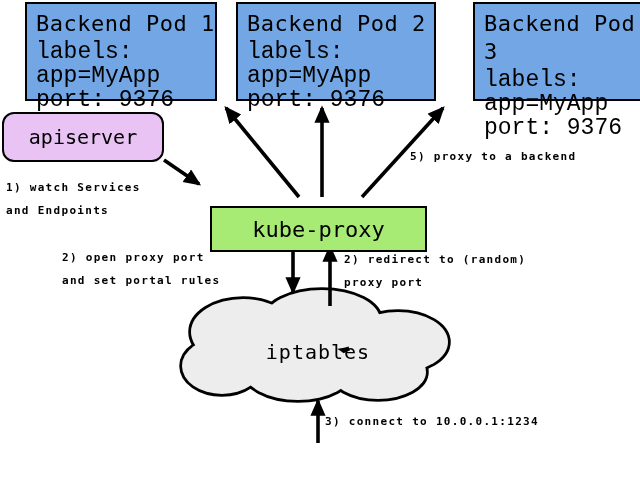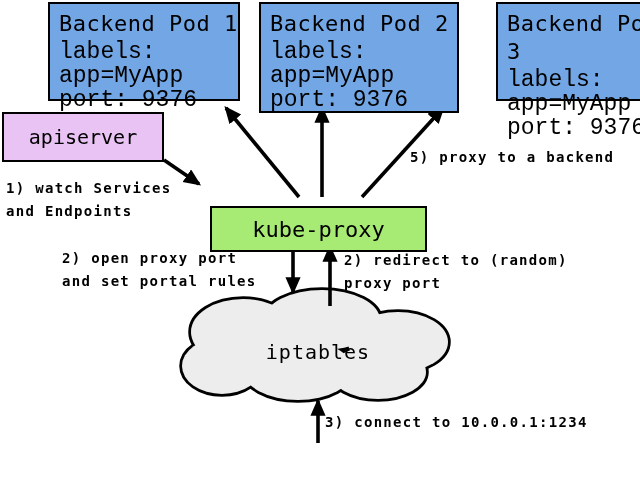--- a/index.html
+++ b/index.html
@@ -9,33 +9,33 @@
     background:#fff; color:#000;
     font-family:"DejaVu Sans Mono","Liberation Mono",monospace;
   }
   .overlay { position:absolute; left:0; top:0; }
   .cloud-outline ellipse { fill:var(--cloud-fill,#ededed); stroke:#000; stroke-width:5.5; }
   .cloud-fill-layer ellipse { fill:var(--cloud-fill,#ededed); }
   .arrow { stroke:#000; stroke-width:3.6; fill:none; }
   .arrow-head { fill:#000; }
 
   .box { position:absolute; border:2.8px solid #000; }
-  .pod { background:var(--pod-fill,#72a6e4); padding:6px 0 0 9px;margin-left:23px; }
+  .pod { background:var(--pod-fill,#72a6e4); padding:6px 0 0 9px; }
   .pod-title { font-size:22px; line-height:28px; margin-bottom:2px; letter-spacing:0.5px; }
   .pod-line { font-size:23px; line-height:24px;font-family:Liberation Mono, monospace; }
   .center-box { display:flex; align-items:center; justify-content:center; }
-  #apiserver { left:2px; top:112px; width:162px; height:50px; background:var(--apiserver-fill,#e9c3f4); font-size:20px; }
+  #apiserver { left:2px; top:112px; width:162px; height:50px; background:var(--apiserver-fill,#e9c3f4); font-size:20px;border-radius:12px; }
   #kube-proxy { left:210px; top:196px; width:217px; height:46px; background:var(--kube-proxy-fill,#a7ea74); font-size:22px;margin-top:10px; }
   #client { left:222px; top:443px; width:193px; height:49px; background:var(--client-fill,#ecc77d); font-size:22px; }
   #pod1 { left:25px;  top:2px; width:192px; height:99px; }
-  #pod2 { left:236px; top:2px; width:200px; height:111px; }
+  #pod2 { left:236px; top:2px; width:200px; height:99px; }
   #pod3 { left:473px; top:2px; width:189px; height:99px; }
 
   .step-label {
-    position:absolute; font-weight:bold; font-size:14px; line-height:22.5px;
+    position:absolute; font-weight:bold; font-size:11px; line-height:22.5px;
     letter-spacing:1.3px; white-space:pre-line;
   }
   #step1 { left:6px;   top:177px; }
   #step2 { left:62px;  top:247px; }
   #step3 { left:325px; top:411px; }
   #step4 { left:344px; top:249px; }
   #step5 { left:410px; top:146px; }
   #iptables-label { position:absolute; left:254px; top:340px; width:128px; text-align:center; font-size:20px; letter-spacing:1px; }
 </style>
 </head>

